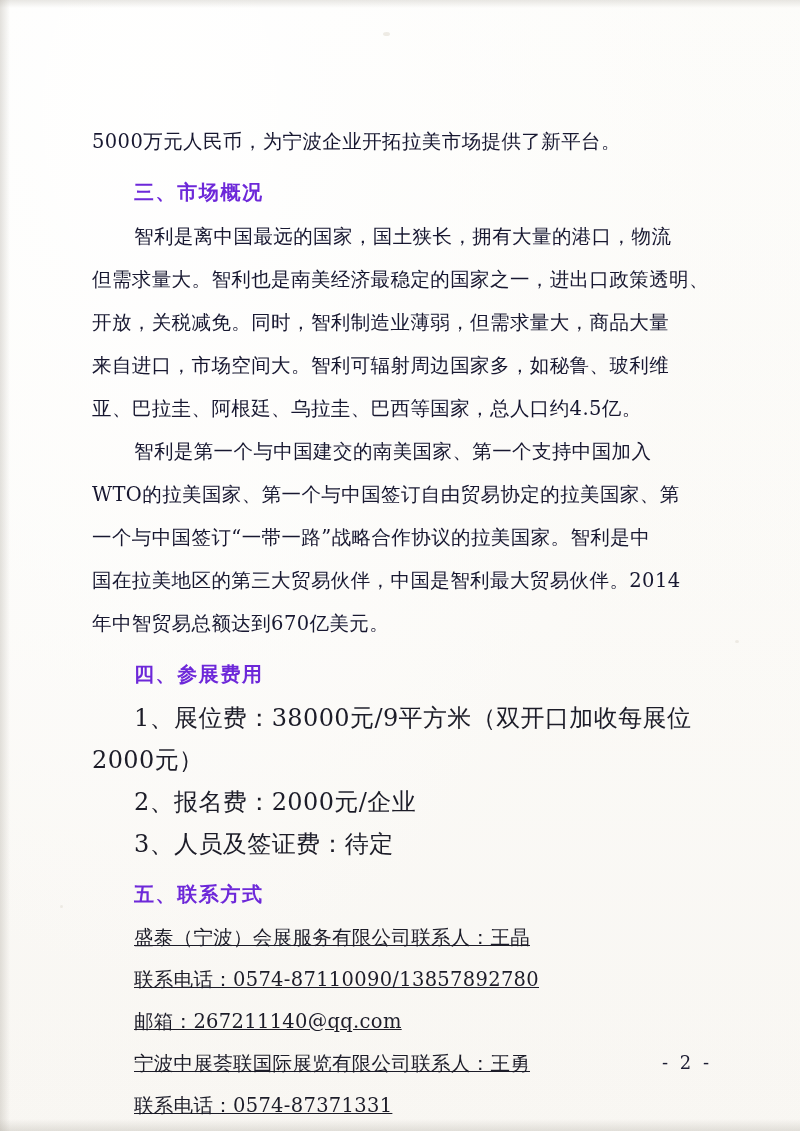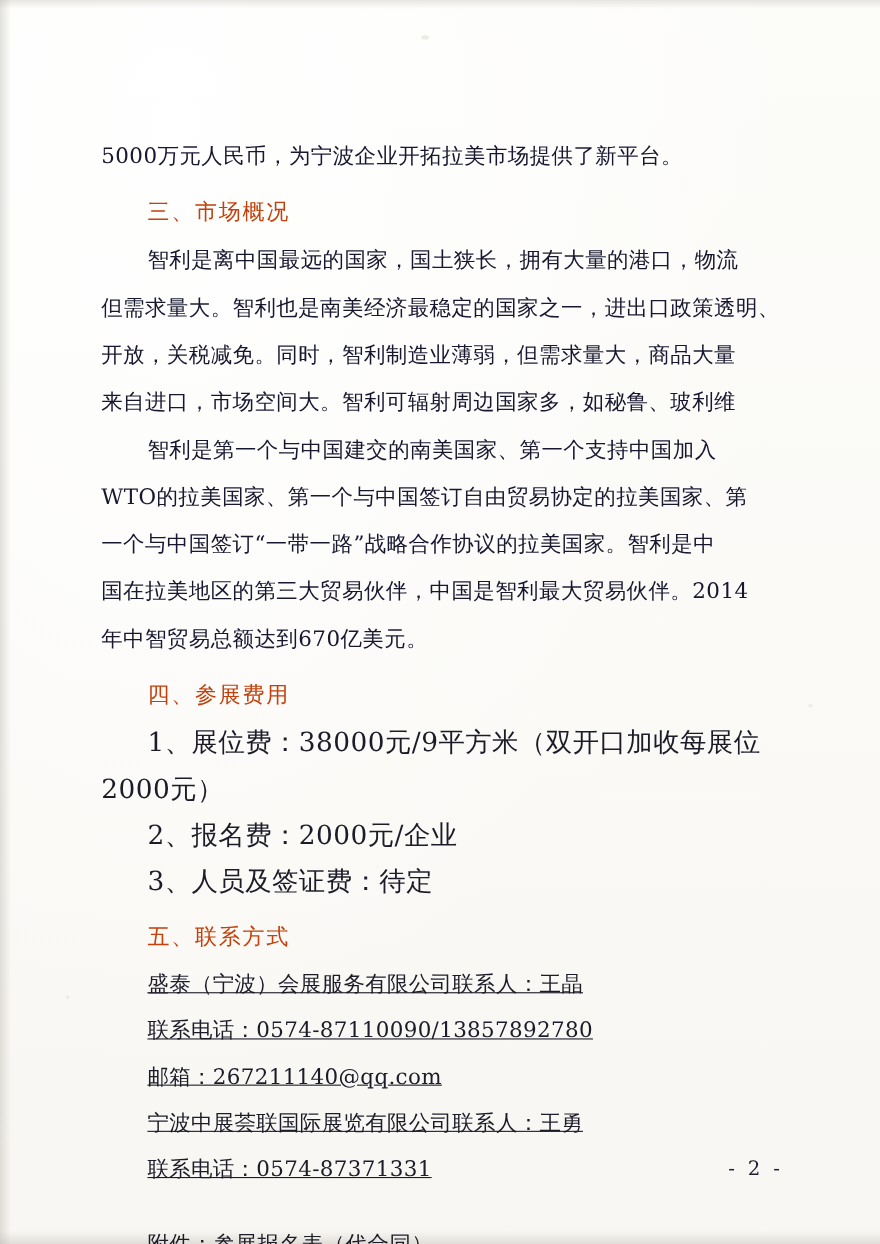--- a/index.html
+++ b/index.html
@@ -35,25 +35,25 @@
     line-height: 43px;
     letter-spacing: 0.4px;
     white-space: pre;
     color: #171730;
   }
   .indent {
     text-indent: 42px;
   }
   .heading {
     font-size: 20px;
-    font-weight: normal;
+    font-weight: bold;
     line-height: 46px;
     text-indent: 42px;
     letter-spacing: 1.6px;
-    color: #c2410c;
+    color: #6d28d9;
   }
   .item {
     font-size: 24px;
     line-height: 42px;
     text-indent: 42px;
     letter-spacing: 0.4px;
   }
   .contact {
     font-size: 19.5px;
     line-height: 42px;
@@ -121,20 +121,21 @@
 
     <div class="line">5000万元人民币，为宁波企业开拓拉美市场提供了新平台。</div>
 
     <div class="gap-sm"></div>
     <div class="heading">三、市场概况</div>
 
     <div class="line indent">智利是离中国最远的国家，国土狭长，拥有大量的港口，物流</div>
     <div class="line">但需求量大。智利也是南美经济最稳定的国家之一，进出口政策透明、</div>
     <div class="line">开放，关税减免。同时，智利制造业薄弱，但需求量大，商品大量</div>
     <div class="line">来自进口，市场空间大。智利可辐射周边国家多，如秘鲁、玻利维</div>
+    <div class="line">亚、巴拉圭、阿根廷、乌拉圭、巴西等国家，总人口约4.5亿。</div>
 
     <div class="line indent">智利是第一个与中国建交的南美国家、第一个支持中国加入</div>
     <div class="line">WTO的拉美国家、第一个与中国签订自由贸易协定的拉美国家、第</div>
     <div class="line">一个与中国签订“一带一路”战略合作协议的拉美国家。智利是中</div>
     <div class="line">国在拉美地区的第三大贸易伙伴，中国是智利最大贸易伙伴。2014</div>
     <div class="line">年中智贸易总额达到670亿美元。</div>
 
     <div class="gap-sm"></div>
     <div class="heading">四、参展费用</div>
     <div class="item">1、展位费：38000元/9平方米（双开口加收每展位2000元）</div>

